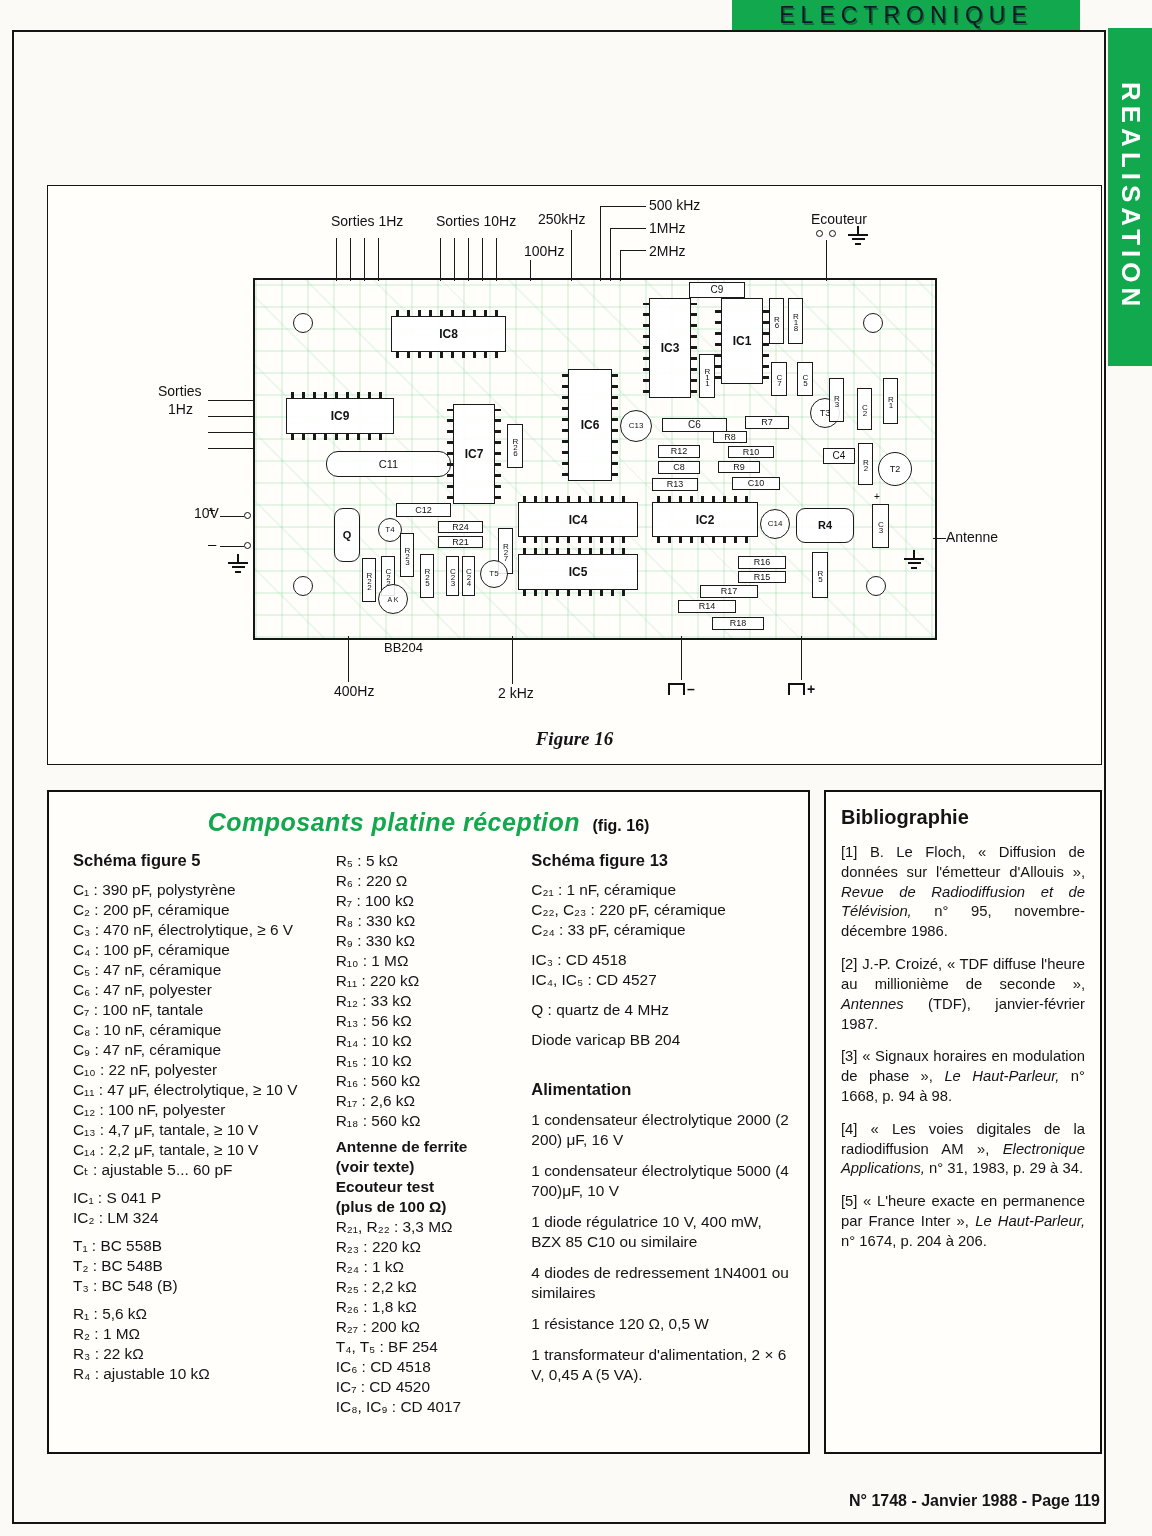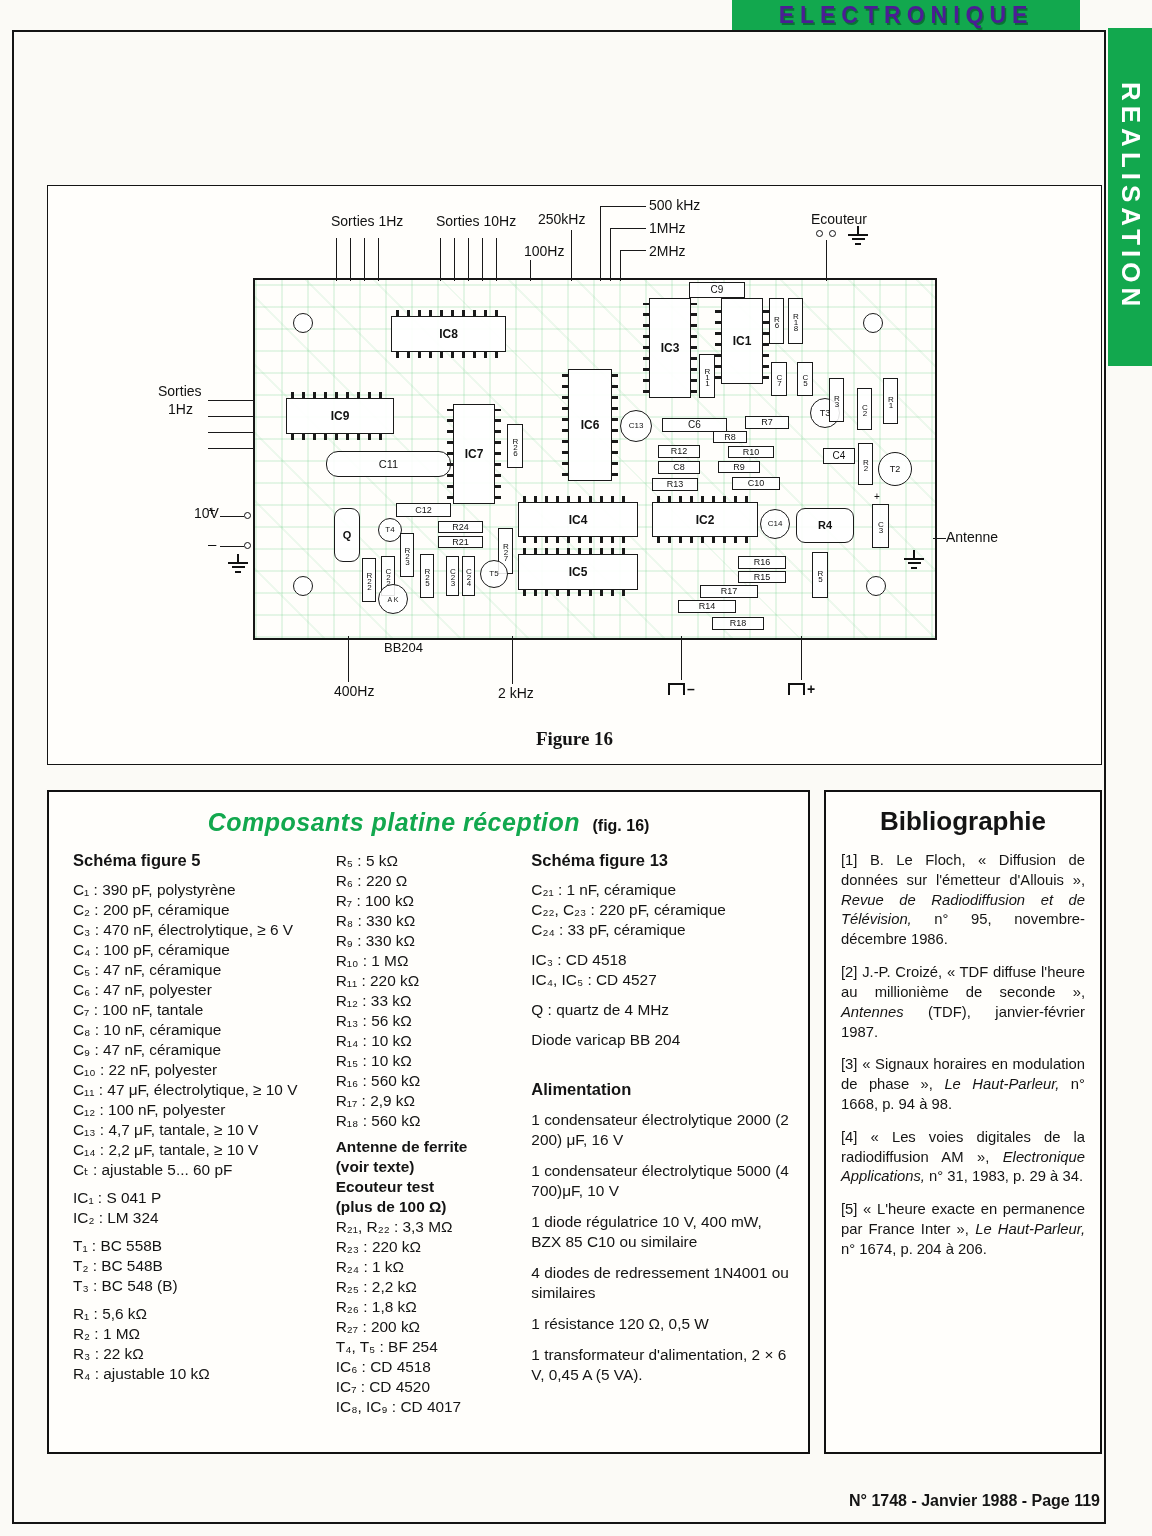--- a/index.html
+++ b/index.html
@@ -9,21 +9,21 @@
     font-family:"Liberation Sans","DejaVu Sans",sans-serif;
     overflow:hidden;
   }
   .page-frame{position:absolute;left:12px;top:30px;width:1090px;height:1490px;border:2px solid #141414;}
   .header-bar{
     position:absolute;left:732px;top:0;width:348px;height:30px;
     background:var(--accent-green,#12a84e);
     display:flex;align-items:center;justify-content:center;
   }
   .header-bar .t{
-    color:#4c1d95;font-weight:bold;font-size:23px;letter-spacing:6px;
+    color:#0f172a;font-weight:normal;font-size:23px;letter-spacing:6px;
     text-shadow:1.5px 1.5px 0 rgba(0,70,30,.55);
   }
   .sidebar-band{
     position:absolute;right:0;top:28px;width:44px;height:338px;
     background:var(--accent-green,#12a84e);
     display:flex;align-items:center;justify-content:center;
   }
   .sidebar-band .t{
     writing-mode:vertical-rl;color:#fff;font-weight:bold;font-size:26px;letter-spacing:5px;
   }
@@ -37,21 +37,21 @@
     position:absolute;left:205px;top:92px;width:680px;height:358px;
     border:2px solid #161616;
     background:
       repeating-linear-gradient(90deg, rgba(90,200,120,.16) 0 2px, transparent 2px 26px),
       repeating-linear-gradient(0deg, rgba(90,200,120,.16) 0 2px, transparent 2px 22px),
       repeating-linear-gradient(45deg, rgba(90,200,120,.10) 0 2px, transparent 2px 48px);
   }
   .figure-caption{
     position:absolute;left:0;right:0;bottom:14px;text-align:center;
     font-family:"Liberation Serif","DejaVu Serif",serif;
-    font-weight:bold;font-size:19px;
+    font-style:italic;font-weight:bold;font-size:19px;
   }
   .part{position:absolute;box-sizing:border-box;display:flex;align-items:center;justify-content:center;color:#111;}
   .part span{line-height:1;text-align:center;}
   .rect{border:1.6px solid #1a1a1a;background:rgba(255,255,255,.88);font-size:9px;}
   .rrect{border:1.8px solid #1a1a1a;background:rgba(255,255,255,.88);border-radius:9px;font-size:10px;font-weight:bold;}
   .tall span{writing-mode:vertical-rl;text-orientation:upright;letter-spacing:-3px;font-size:8px;}
   .dip-h,.dip-v{border:1.9px solid #1a1a1a;background:rgba(255,255,255,.92);font-size:12px;font-weight:bold;}
   .dip-h::before,.dip-h::after{content:"";position:absolute;left:4px;right:4px;height:7px;
     background:repeating-linear-gradient(90deg,#1a1a1a 0 3px,transparent 3px 11px);}
   .dip-h::before{top:-7px}.dip-h::after{bottom:-7px}
@@ -87,21 +87,21 @@
   .c-head{font-weight:bold;font-size:16.5px;margin:0 0 10px;}
   .c-item{font-size:15.4px;line-height:1.3;}
   .c-bold{font-size:15.4px;line-height:1.3;font-weight:bold;}
   .c-para{font-size:15.4px;line-height:1.3;margin-top:11px;}
   
   .bib-box{
     position:absolute;left:824px;top:790px;width:278px;height:664px;
     border:2.5px solid #111;background:#fffefb;box-sizing:border-box;
     padding:12px 15px 0 15px;
   }
-  .bib-title{font-weight:bold;font-size:26px;margin:2px 0 14px;text-align:center;}
+  .bib-title{font-weight:bold;font-size:20px;margin:2px 0 14px;}
   .bib-entry{font-size:14.8px;line-height:1.34;margin:0 0 13px;text-align:justify;}
   .bib-entry .it{font-style:italic;}
   
   .page-footer{
     position:absolute;right:52px;top:1492px;
     font-weight:bold;font-size:16px;
   }
 </style>
 </head>
 <body>
@@ -433,21 +433,21 @@
         <div class="c-item">R₇ : 100 kΩ</div>
         <div class="c-item">R₈ : 330 kΩ</div>
         <div class="c-item">R₉ : 330 kΩ</div>
         <div class="c-item">R₁₀ : 1 MΩ</div>
         <div class="c-item">R₁₁ : 220 kΩ</div>
         <div class="c-item">R₁₂ : 33 kΩ</div>
         <div class="c-item">R₁₃ : 56 kΩ</div>
         <div class="c-item">R₁₄ : 10 kΩ</div>
         <div class="c-item">R₁₅ : 10 kΩ</div>
         <div class="c-item">R₁₆ : 560 kΩ</div>
-        <div class="c-item">R₁₇ : 2,9 kΩ</div>
+        <div class="c-item">R₁₇ : 2,6 kΩ</div>
         <div class="c-item">R₁₈ : 560 kΩ</div>
         <div class="c-bold" style="margin-top: 6px;">Antenne de ferrite</div>
         <div class="c-bold">(voir texte)</div>
         <div class="c-bold">Ecouteur test</div>
         <div class="c-bold">(plus de 100 Ω)</div>
         <div class="c-item">R₂₁, R₂₂ : 3,3 MΩ</div>
         <div class="c-item">R₂₃ : 220 kΩ</div>
         <div class="c-item">R₂₄ : 1 kΩ</div>
         <div class="c-item">R₂₅ : 2,2 kΩ</div>
         <div class="c-item">R₂₆ : 1,8 kΩ</div>

